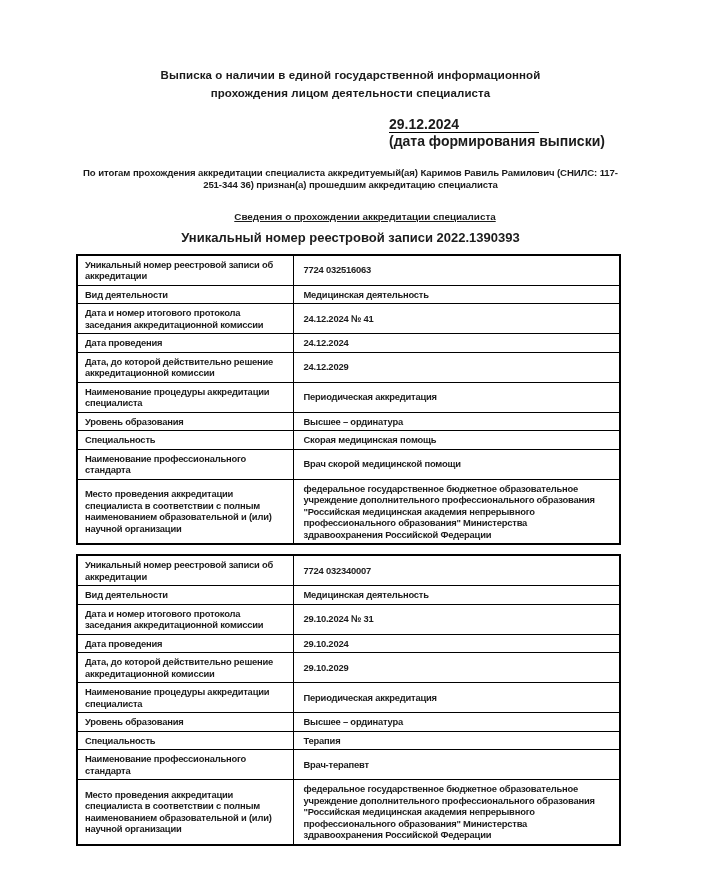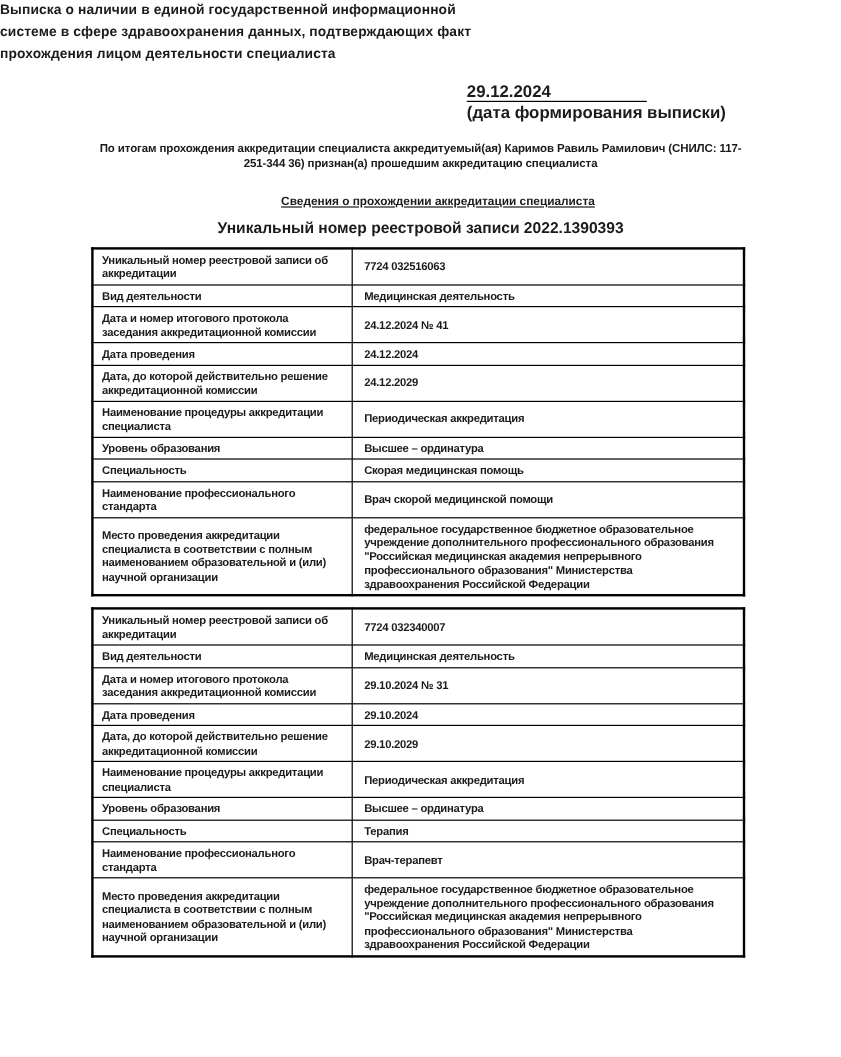--- a/index.html
+++ b/index.html
@@ -9,21 +9,22 @@
   body {
     width: 701px; height: 881px;
     overflow: hidden;
     font-family: "Liberation Sans", sans-serif;
     font-weight: bold;
     color: #1b1b1b;
   }
   .page { position: relative; width: 701px; height: 881px; background: #fff; }
 
   .title {
-    text-align: left;
+    padding-top: 66px;
+    text-align: center;
     font-size: 11.5px;
     line-height: 18px;
     letter-spacing: 0.1px;
   }
   .title span { display: block; }
 
   .date-block {
     width: 150px;
     margin: 16px 0 0 389px;
     text-align: left;
@@ -80,21 +81,20 @@
   td.lbl { padding: 3px 4px 3px 7px; }
   td.val { padding: 3px 12px 3px 10px; }
 </style>
 </head>
 <body>
 
 <div class="page">
 
   <div class="title">
     <span>Выписка о наличии в единой государственной информационной</span>
-    <span>системе в сфере здравоохранения данных, подтверждающих факт</span>
     <span>прохождения лицом деятельности специалиста</span>
   </div>
 
   <div class="date-block">
     <div class="date-value">29.12.2024</div>
     <div class="date-label">(дата формирования выписки)</div>
   </div>
 
   <p class="intro">По итогам прохождения аккредитации специалиста аккредитуемый(ая) Каримов Равиль Рамилович (СНИЛС: 117-251-344 36) признан(а) прошедшим аккредитацию специалиста</p>
 

